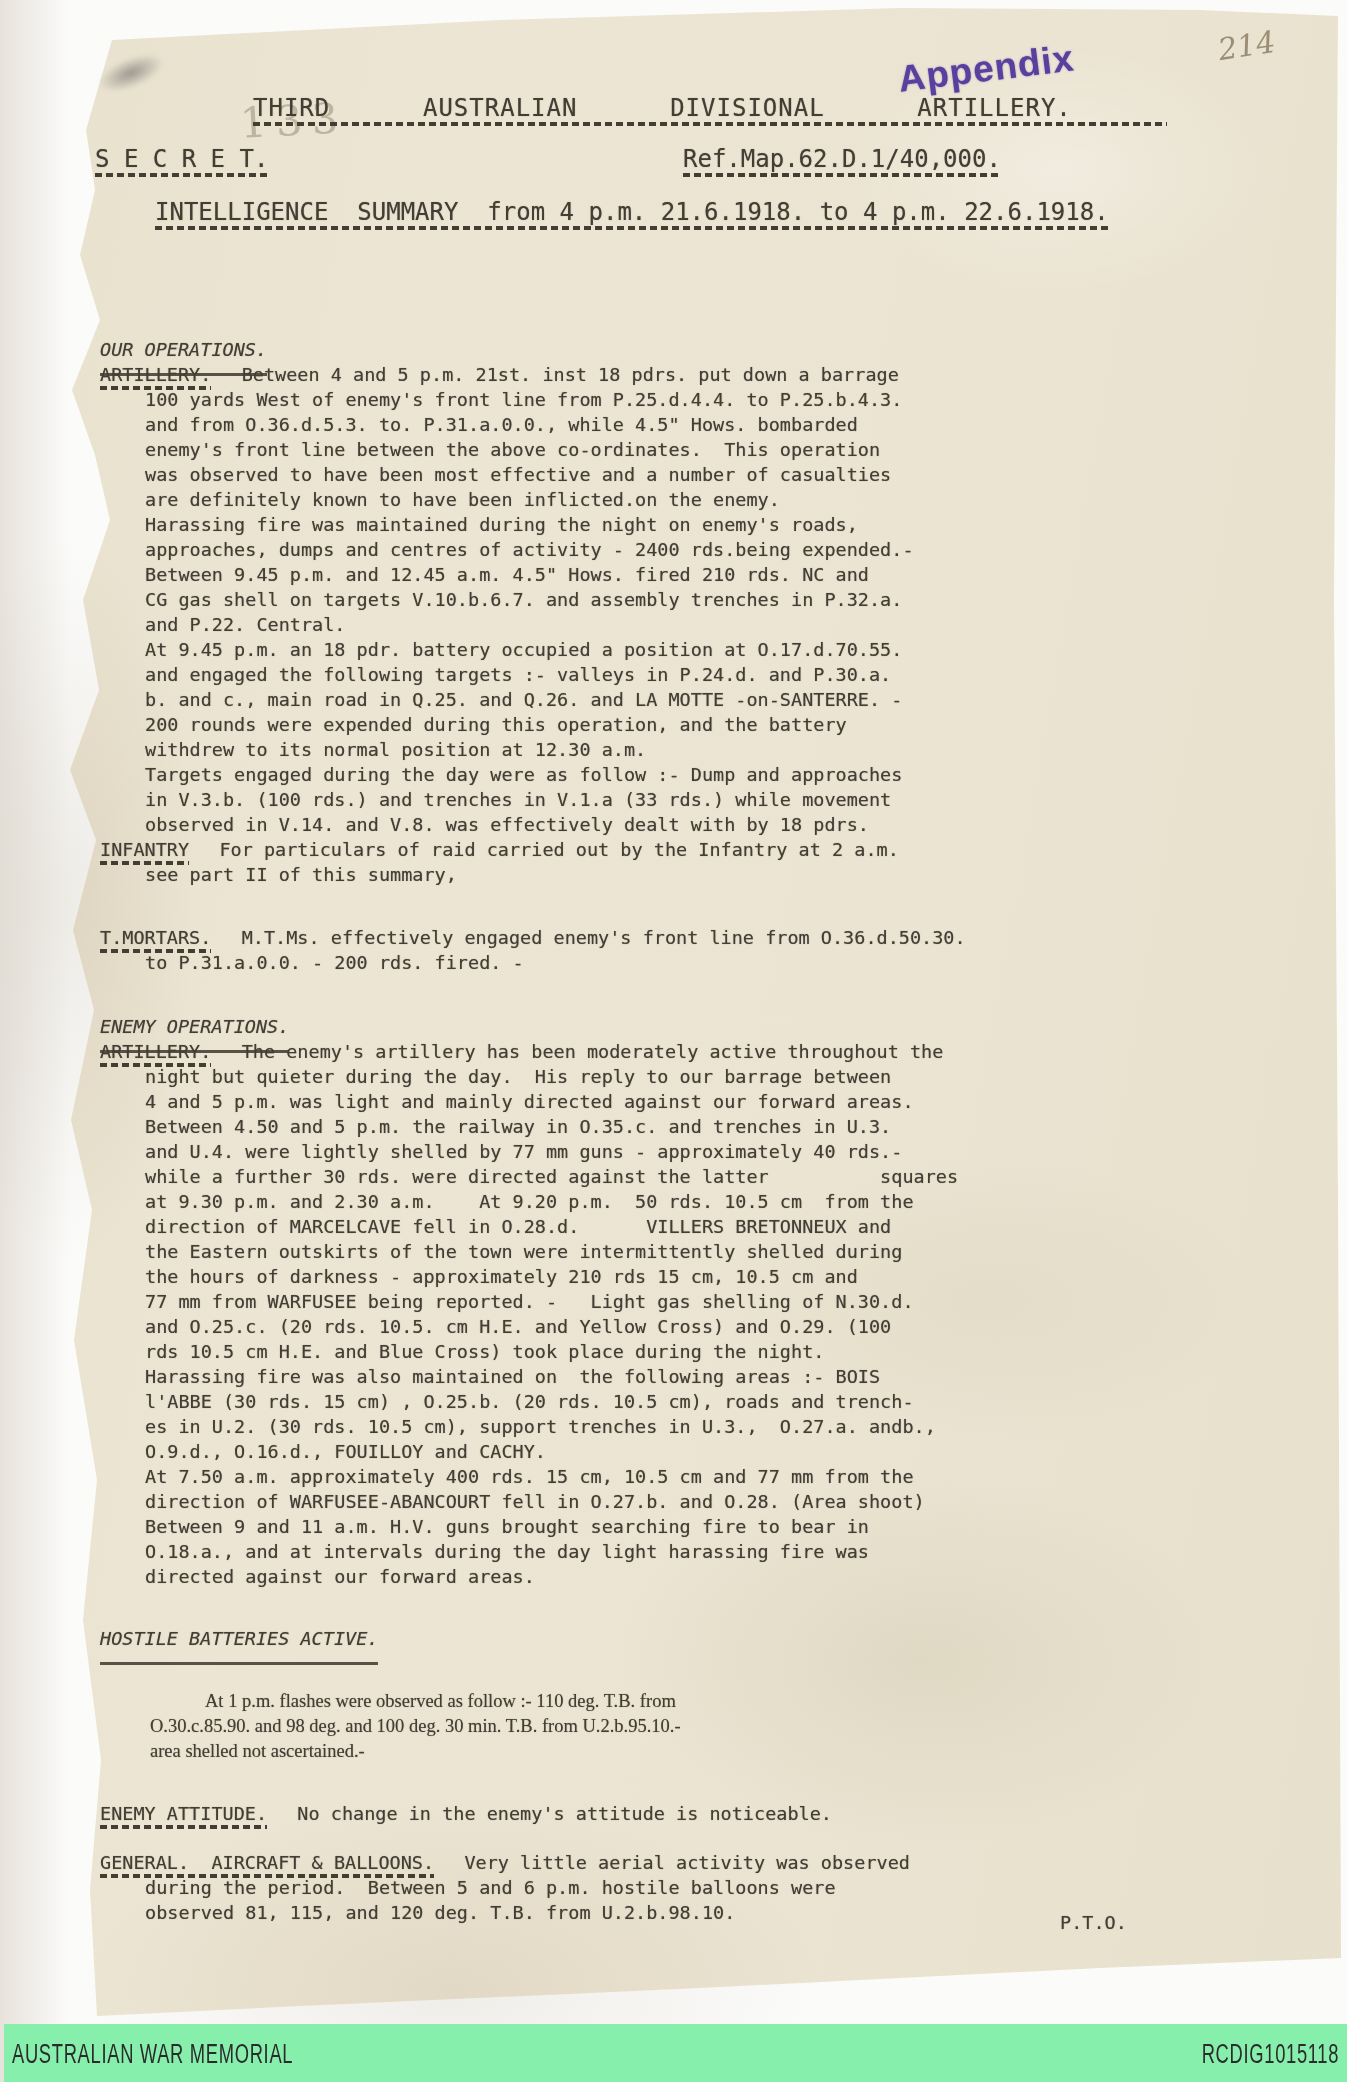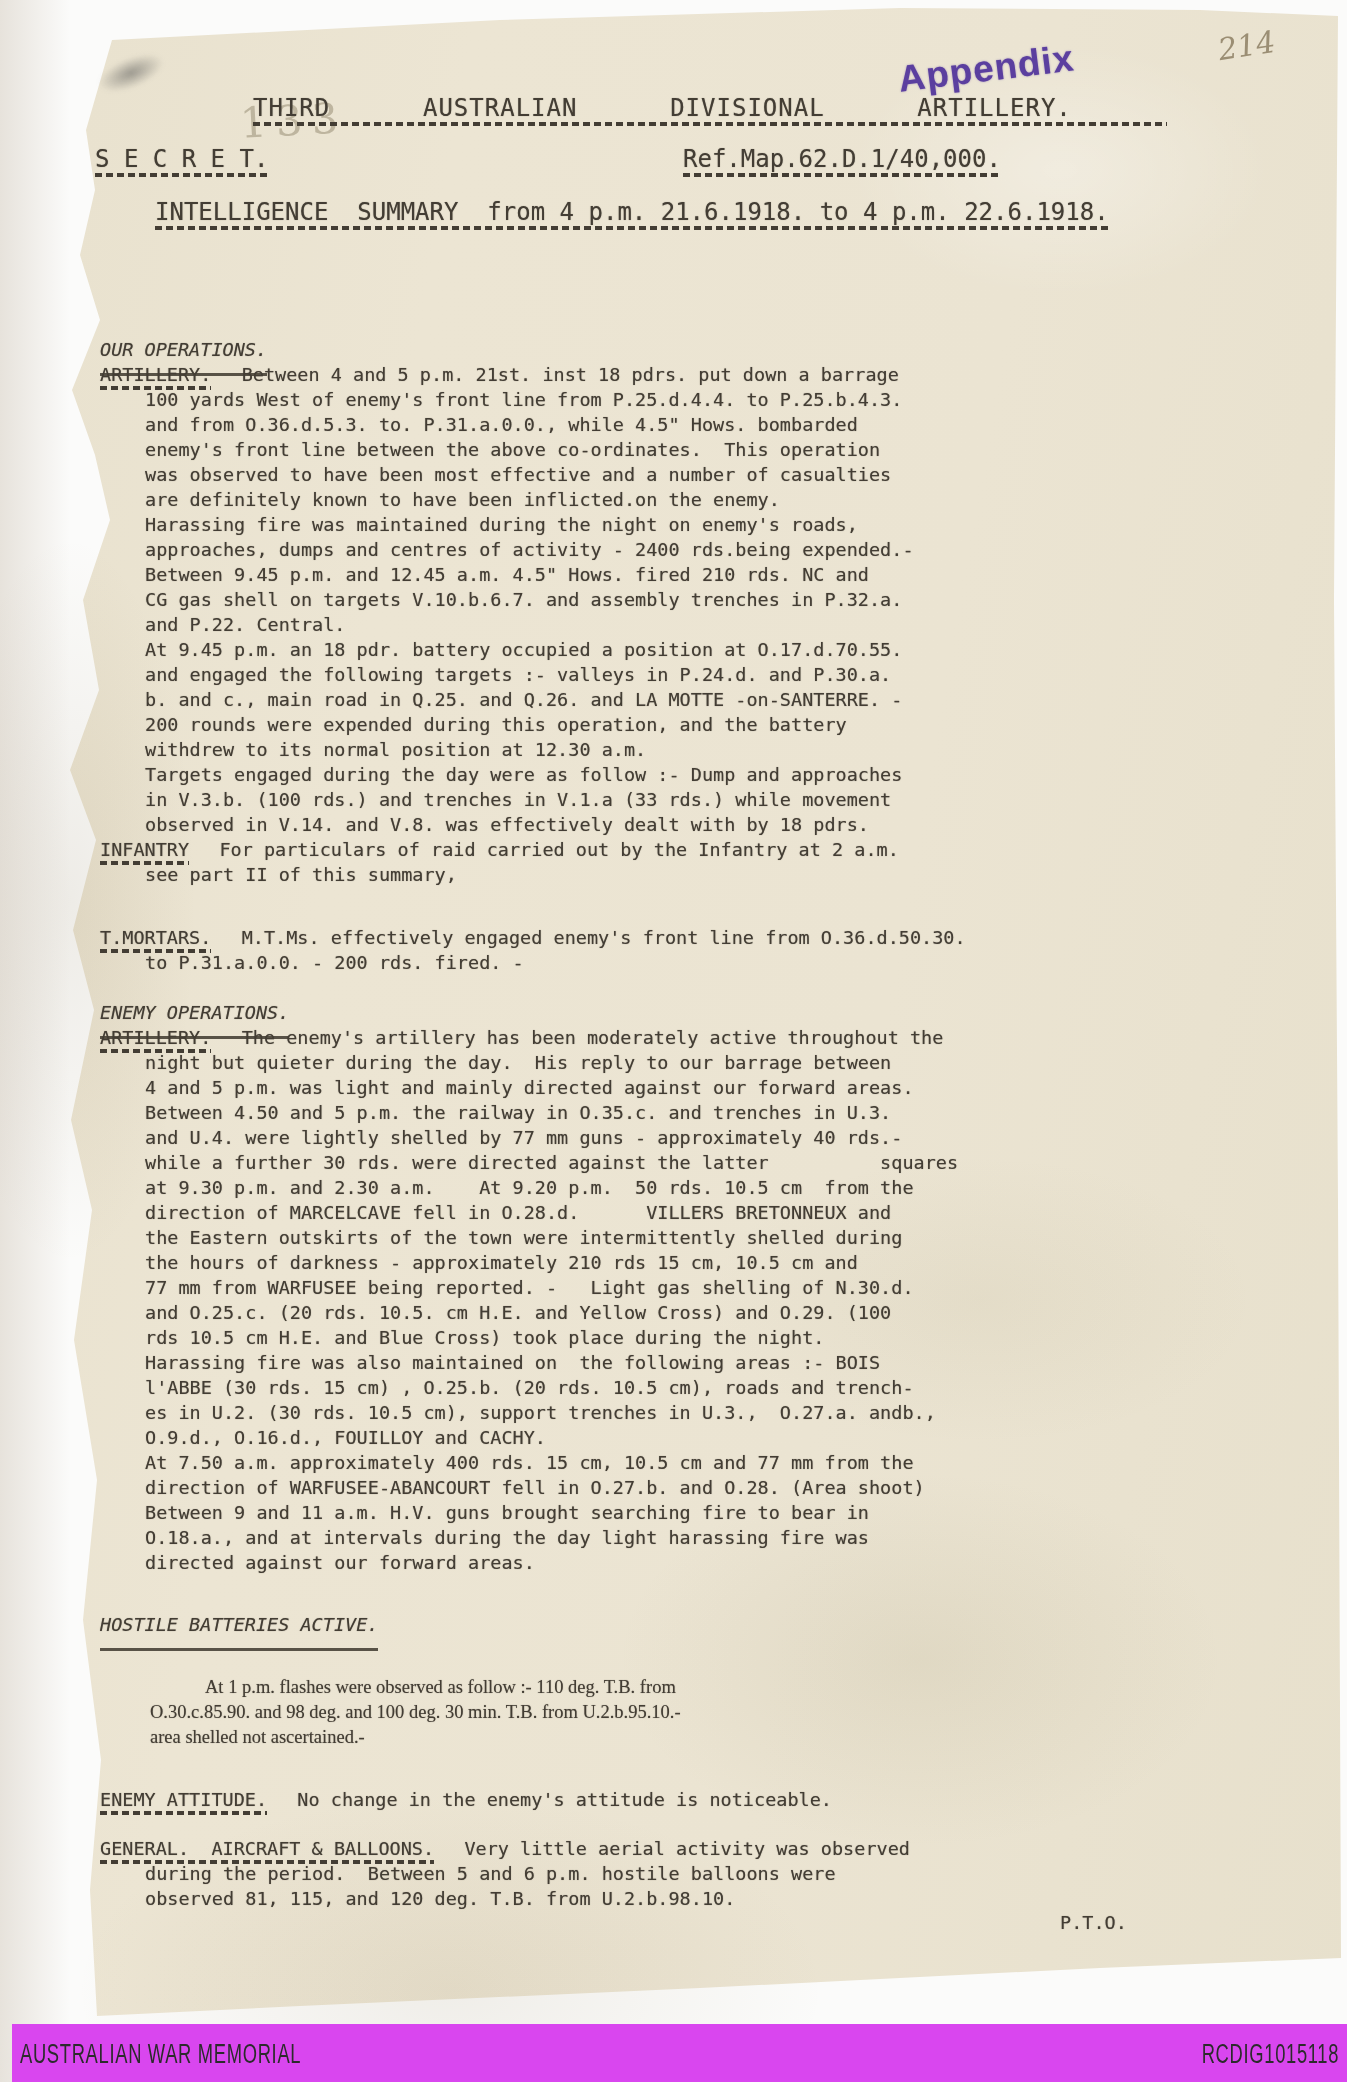--- a/index.html
+++ b/index.html
@@ -49,21 +49,21 @@
   
   .doc-body{position:absolute;left:85px;top:337px;width:930px;font-size:18.5px;line-height:25px;}
   .block{white-space:pre-wrap;margin:0;}
   .block.para{padding-left:60px;text-indent:-45px;}
   .block.heading{padding-left:15px;text-indent:0;}
   .block.para-indent{padding-left:65px;text-indent:55px;}
   .label{margin-right:8px;}
   
   .pto{position:absolute;left:1060px;top:1912px;font-size:18.5px;}
   
-  .footer{position:absolute;left:12px;right:0;bottom:0;height:58px;background:#d946ef;}
+  .footer{position:absolute;left:4px;right:0;bottom:0;height:58px;background:#86efac;}
   .footer .f-left{position:absolute;left:8px;bottom:12px;font-family:"Liberation Sans",sans-serif;
     font-size:27px;color:#2b2b2b;transform:scaleX(.68);transform-origin:left bottom;letter-spacing:1px;}
   .footer .f-right{position:absolute;right:8px;bottom:12px;font-family:"Liberation Sans",sans-serif;
     font-size:27px;color:#2b2b2b;transform:scaleX(.68);transform-origin:right bottom;letter-spacing:1px;}
 </style>
 </head>
 <body>
 
 <div class="page">
   <div class="paper"></div>
@@ -97,21 +97,21 @@
 b. and c., main road in Q.25. and Q.26. and LA MOTTE -on-SANTERRE. -
 200 rounds were expended during this operation, and the battery
 withdrew to its normal position at 12.30 a.m.
 Targets engaged during the day were as follow :- Dump and approaches
 in V.3.b. (100 rds.) and trenches in V.1.a (33 rds.) while movement
 observed in V.14. and V.8. was effectively dealt with by 18 pdrs.</span></div>
       <div class="block para"><span class="label u-dash">INFANTRY</span><span class="body">  For particulars of raid carried out by the Infantry at 2 a.m.
 see part II of this summary,</span></div>
       <div class="block para" style="margin-top: 37.5px;"><span class="label u-dash">T.MORTARS.</span><span class="body">  M.T.Ms. effectively engaged enemy's front line from O.36.d.50.30.
 to P.31.a.0.0. - 200 rds. fired. -</span></div>
-      <div class="block heading" style="margin-top: 25px;"><span class="label u-solid">ENEMY OPERATIONS.</span></div>
+      <div class="block heading" style="margin-top: 39px;"><span class="label u-solid">ENEMY OPERATIONS.</span></div>
       <div class="block para"><span class="label u-dash">ARTILLERY.</span><span class="body">  The enemy's artillery has been moderately active throughout the
 night but quieter during the day.  His reply to our barrage between
 4 and 5 p.m. was light and mainly directed against our forward areas.
 Between 4.50 and 5 p.m. the railway in O.35.c. and trenches in U.3.
 and U.4. were lightly shelled by 77 mm guns - approximately 40 rds.-
 while a further 30 rds. were directed against the latter          squares
 at 9.30 p.m. and 2.30 a.m.    At 9.20 p.m.  50 rds. 10.5 cm  from the
 direction of MARCELCAVE fell in O.28.d.      VILLERS BRETONNEUX and
 the Eastern outskirts of the town were intermittently shelled during
 the hours of darkness - approximately 210 rds 15 cm, 10.5 cm and

